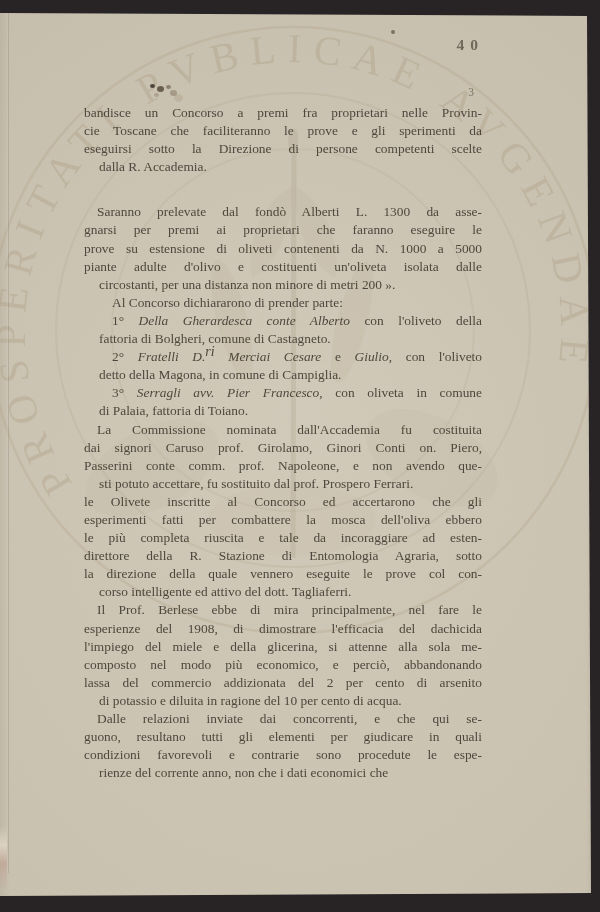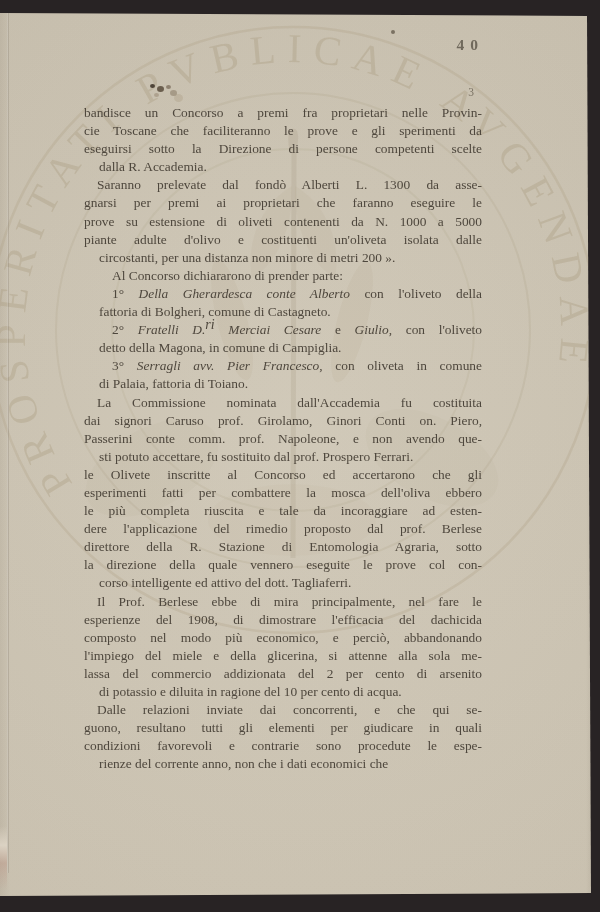--- a/index.html
+++ b/index.html
@@ -88,47 +88,46 @@
     <div class="crease"></div>
 
     <div class="pagenum">40</div>
     <div class="sigmark">3</div>
 
     <div class="textblock" id="textblock">
         <div class="line"><span>bandisce un Concorso a premi fra proprietari nelle Provin-</span></div>
         <div class="line"><span>cie Toscane che faciliteranno le prove e gli sperimenti da</span></div>
         <div class="line"><span>eseguirsi sotto la Direzione di persone competenti scelte</span></div>
         <div class="line last"><span>dalla R. Accademia.</span></div>
-        <div class="line" style="text-indent: 13px;"><span>Saranno prelevate dal fondò Alberti L. 1300 da asse-</span></div>
+        <div class="line" style="text-indent: 13px; margin-top: 27px;"><span>Saranno prelevate dal fondò Alberti L. 1300 da asse-</span></div>
         <div class="line"><span>gnarsi per premi ai proprietari che faranno eseguire le</span></div>
         <div class="line"><span>prove su estensione di oliveti contenenti da N. 1000 a 5000</span></div>
         <div class="line"><span>piante adulte d'olivo e costituenti un'oliveta isolata dalle</span></div>
         <div class="line last"><span>circostanti, per una distanza non minore di metri 200 ».</span></div>
         <div class="line last" style="text-indent: 13px;"><span>Al Concorso dichiararono di prender parte:</span></div>
         <div class="line" style="text-indent: 28px;"><span>1° </span><span class="it">Della Gherardesca conte Alberto</span><span> con l'oliveto della</span></div>
         <div class="line last"><span>fattoria di Bolgheri, comune di Castagneto.</span></div>
         <div class="line" style="text-indent: 28px;"><span>2° </span><span class="it">Fratelli D.</span><sup class="it">ri</sup><span class="it"> Merciai Cesare</span><span> e </span><span class="it">Giulio</span><span>, con l'oliveto</span></div>
         <div class="line last"><span>detto della Magona, in comune di Campiglia.</span></div>
         <div class="line" style="text-indent: 28px;"><span>3° </span><span class="it">Serragli avv. Pier Francesco</span><span>, con oliveta in comune</span></div>
         <div class="line last"><span>di Palaia, fattoria di Toiano.</span></div>
         <div class="line" style="text-indent: 13px;"><span>La Commissione nominata dall'Accademia fu costituita</span></div>
         <div class="line"><span>dai signori Caruso prof. Girolamo, Ginori Conti on. Piero,</span></div>
         <div class="line"><span>Passerini conte comm. prof. Napoleone, e non avendo que-</span></div>
         <div class="line last"><span>sti potuto accettare, fu sostituito dal prof. Prospero Ferrari.</span></div>
         <div class="line"><span>le Olivete inscritte al Concorso ed accertarono che gli</span></div>
         <div class="line"><span>esperimenti fatti per combattere la mosca dell'oliva ebbero</span></div>
         <div class="line"><span>le più completa riuscita e tale da incoraggiare ad esten-</span></div>
-        <div class="line"><span>dere l'applicazione del rimedio proposto dal prof. Berlese</span></div>
         <div class="line"><span>direttore della R. Stazione di Entomologia Agraria, sotto</span></div>
         <div class="line"><span>la direzione della quale vennero eseguite le prove col con-</span></div>
         <div class="line last"><span>corso intelligente ed attivo del dott. Tagliaferri.</span></div>
         <div class="line" style="text-indent: 13px;"><span>Il Prof. Berlese ebbe di mira principalmente, nel fare le</span></div>
         <div class="line"><span>esperienze del 1908, di dimostrare l'efficacia del dachicida</span></div>
+        <div class="line"><span>l'impiego del miele e della glicerina, si attenne alla sola me-</span></div>
         <div class="line"><span>composto nel modo più economico, e perciò, abbandonando</span></div>
-        <div class="line"><span>l'impiego del miele e della glicerina, si attenne alla sola me-</span></div>
         <div class="line"><span>lassa del commercio addizionata del 2 per cento di arsenito</span></div>
         <div class="line last"><span>di potassio e diluita in ragione del 10 per cento di acqua.</span></div>
         <div class="line" style="text-indent: 13px;"><span>Dalle relazioni inviate dai concorrenti, e che qui se-</span></div>
         <div class="line"><span>guono, resultano tutti gli elementi per giudicare in quali</span></div>
         <div class="line"><span>condizioni favorevoli e contrarie sono procedute le espe-</span></div>
         <div class="line last"><span>rienze del corrente anno, non che i dati economici che</span></div>
       </div>
 
     <div class="speck1"></div>
     <div class="speck2"></div>

